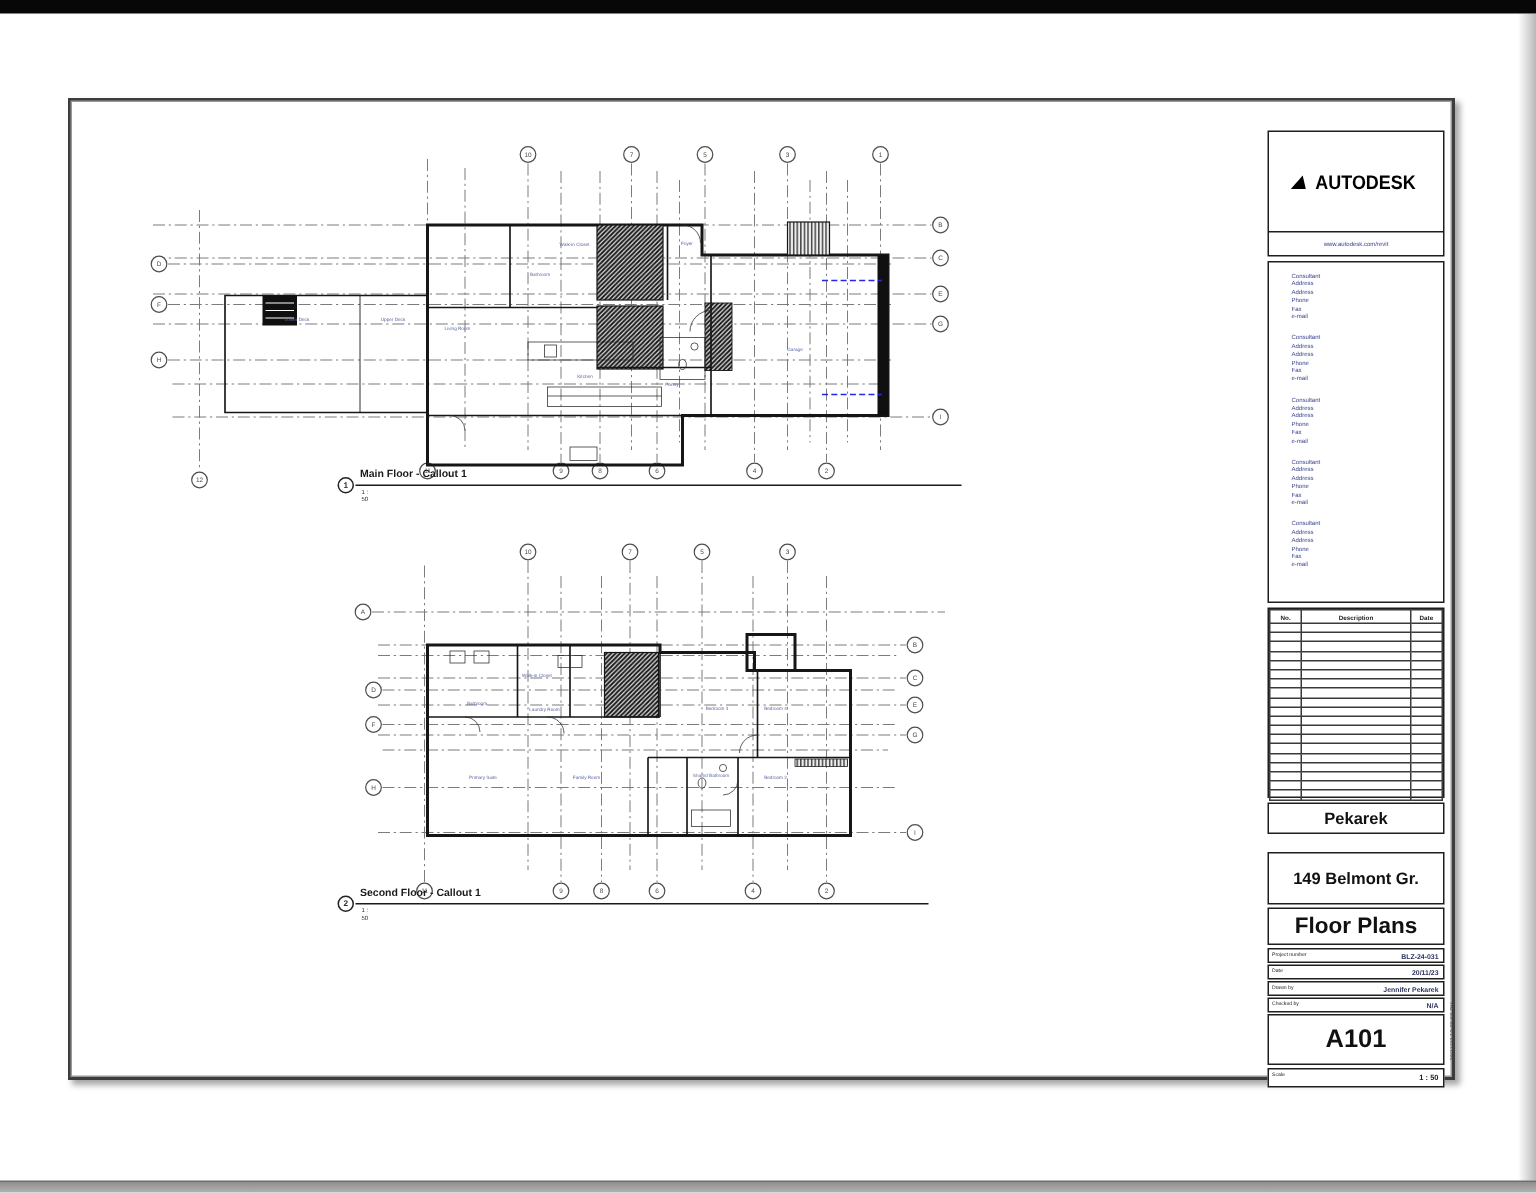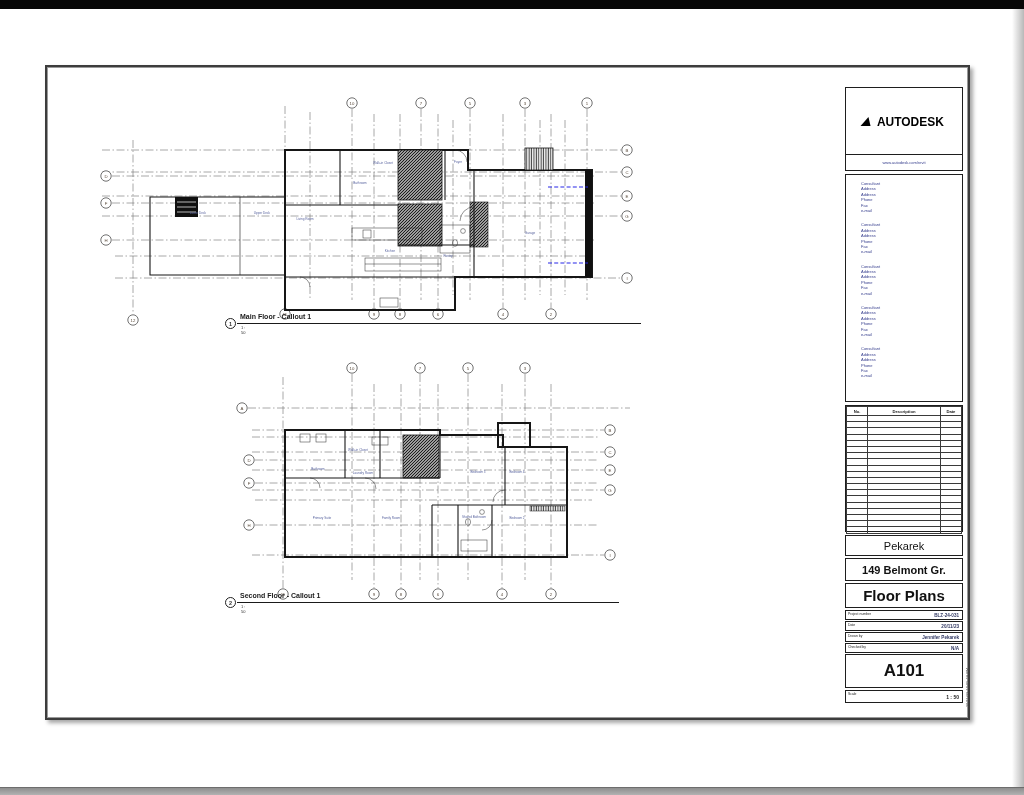--- a/index.html
+++ b/index.html
@@ -23,22 +23,22 @@
   .logo-text{font-weight:bold;font-size:13px;letter-spacing:0px;transform:scaleX(0.92);color:#000;}
   .logo-url{border-top:1px solid #1e1e1e;height:15px;line-height:15px;text-align:center;
             font-size:4px;color:#39418f;}
   .consult-box{height:228px;padding:6px 2px 0 15px;box-sizing:border-box;}
   .consultant{margin-bottom:9px;font-size:4px;line-height:1.35;color:#39418f;}
   .rev-box{height:127px;}
   table.rev{width:100%;border-collapse:collapse;table-layout:fixed;}
   table.rev th{border:1px solid #3a3a3a;font-size:4.2px;font-weight:bold;height:8px;padding:0;color:#222;}
   table.rev td{border:1px solid #3a3a3a;height:5.2px;padding:0;}
   .client-box{height:21px;display:flex;align-items:center;justify-content:center;
-              font-size:11px;font-weight:normal;margin-bottom:2px;}
-  .addr-box{height:23px;display:flex;align-items:center;justify-content:center;
+              font-size:11px;font-weight:bold;margin-bottom:12px;}
+  .addr-box{height:35px;display:flex;align-items:center;justify-content:center;
             font-size:11px;font-weight:bold;margin-bottom:2px;white-space:nowrap;}
   .stitle-box{height:25px;display:flex;align-items:center;justify-content:center;
               font-size:15px;font-weight:bold;margin-bottom:2px;}
   .field{height:10px;margin-bottom:1px;}
   .field .lab{position:absolute;left:2px;top:1px;font-size:3.4px;color:#222;}
   .field .val{position:absolute;right:3px;bottom:1px;font-size:4.6px;font-weight:bold;color:#2e3560;}
   .sheetnum-box{height:34px;display:flex;align-items:center;justify-content:center;
                 font-size:17px;font-weight:bold;margin-bottom:2px;}
   .scale-box{height:13px;}
   .scale-box .lab{position:absolute;left:2px;top:1px;font-size:3.4px;color:#222;}

